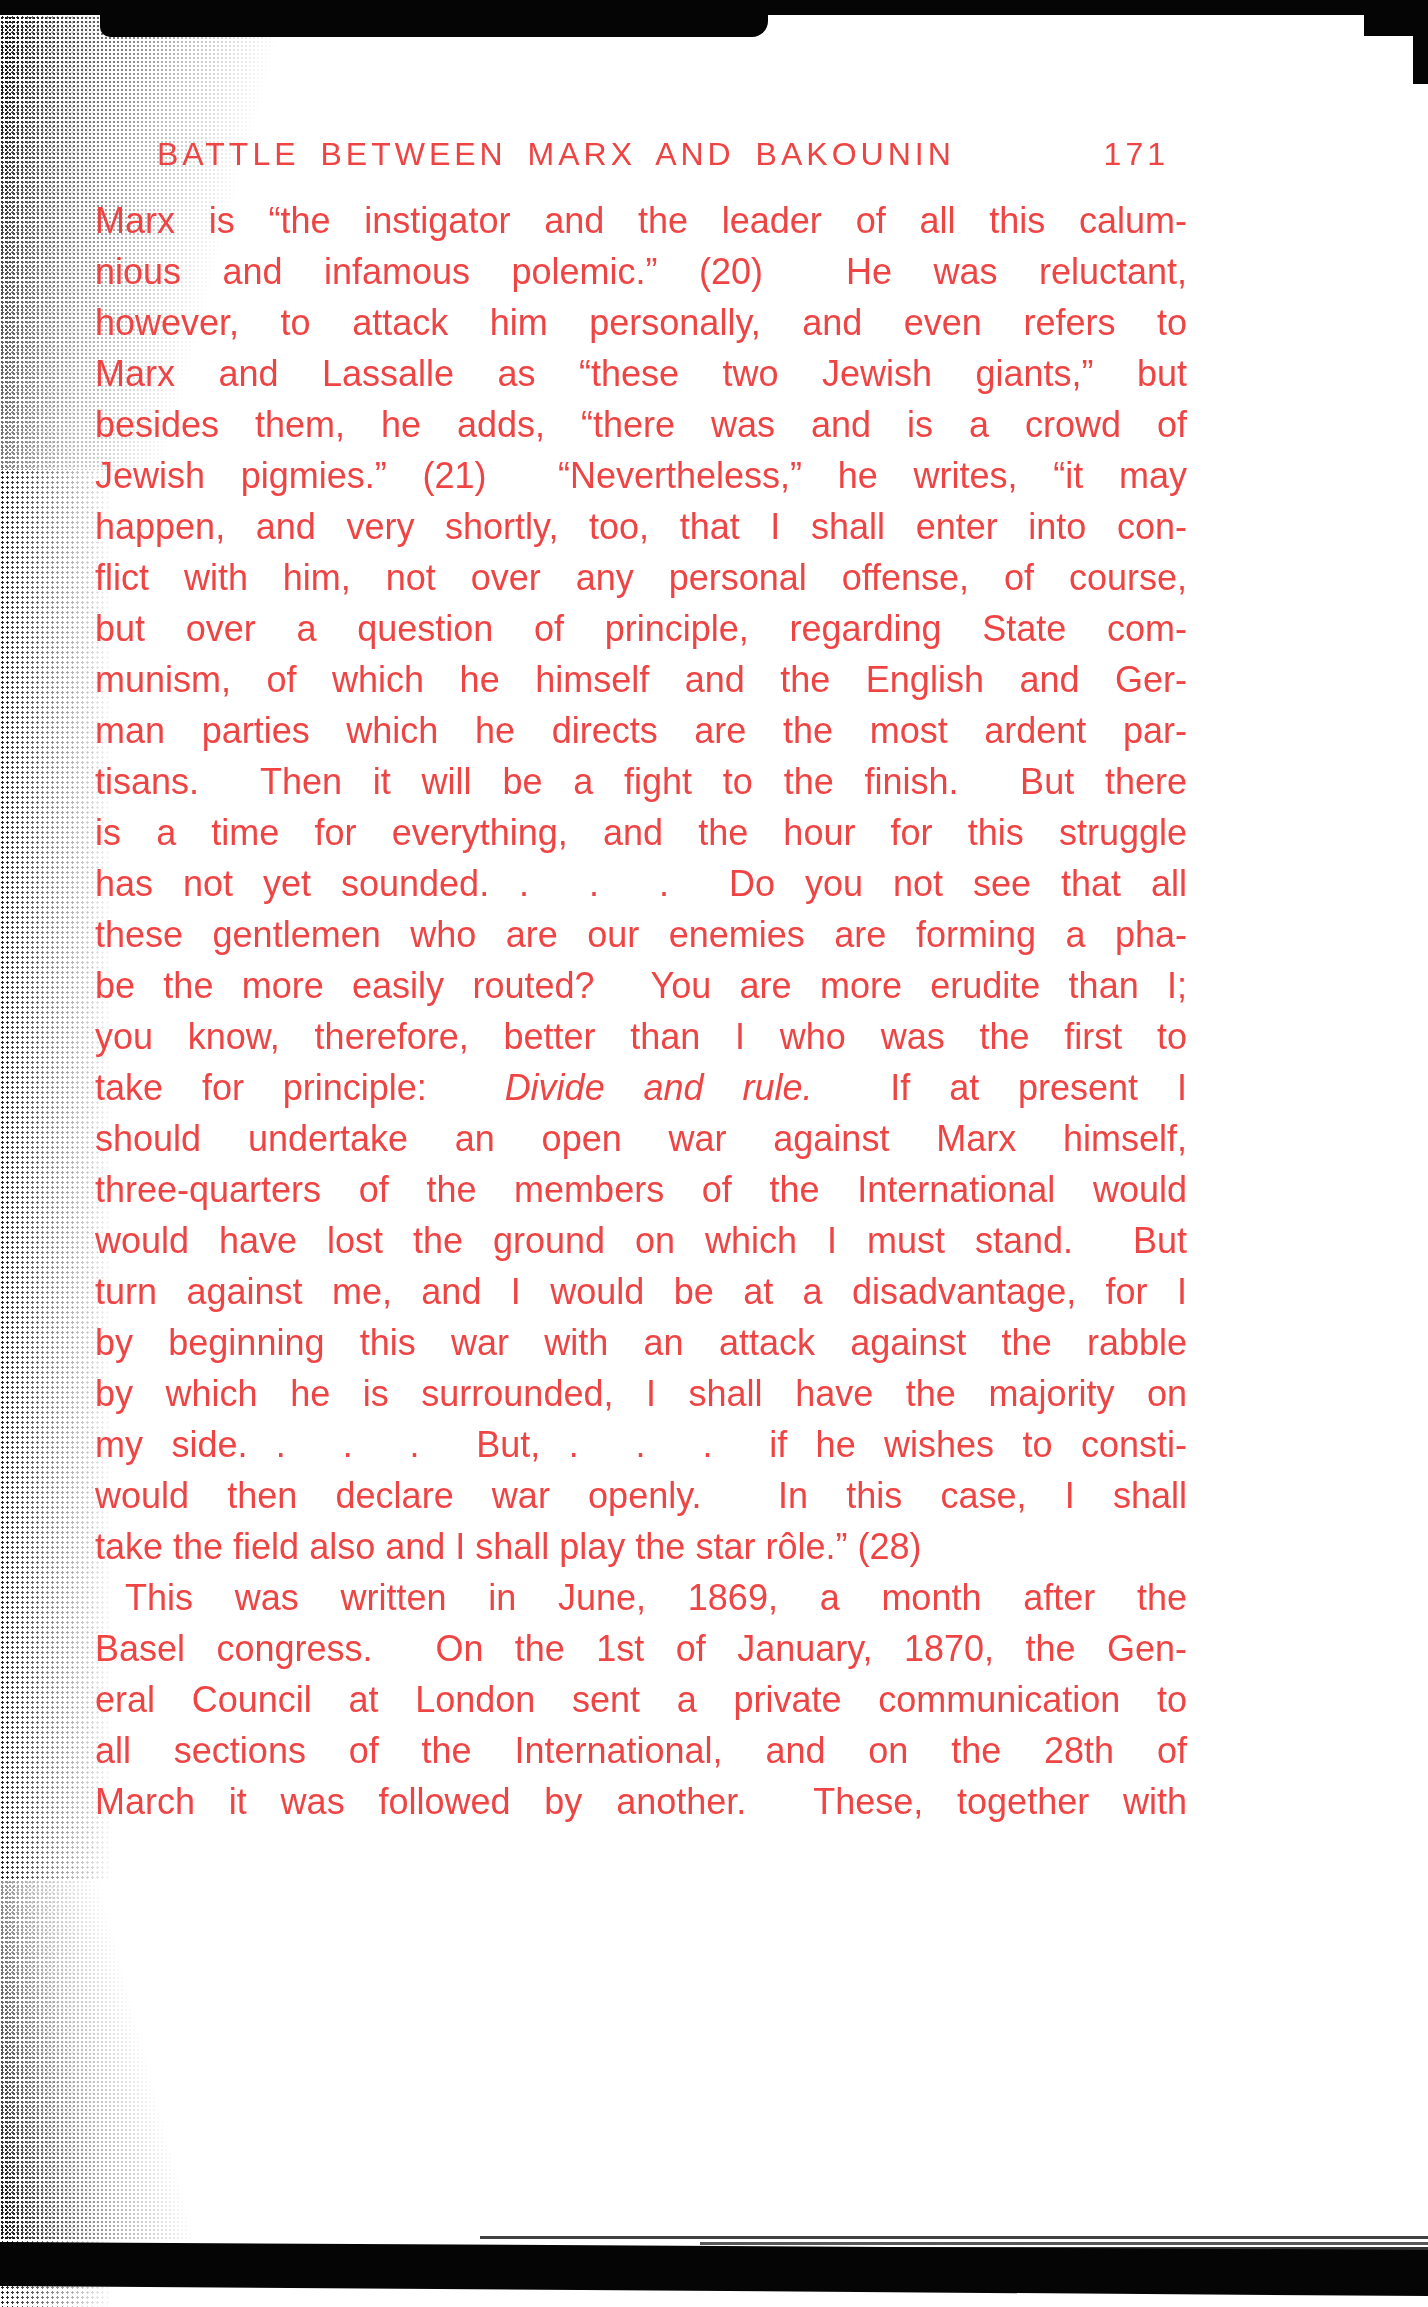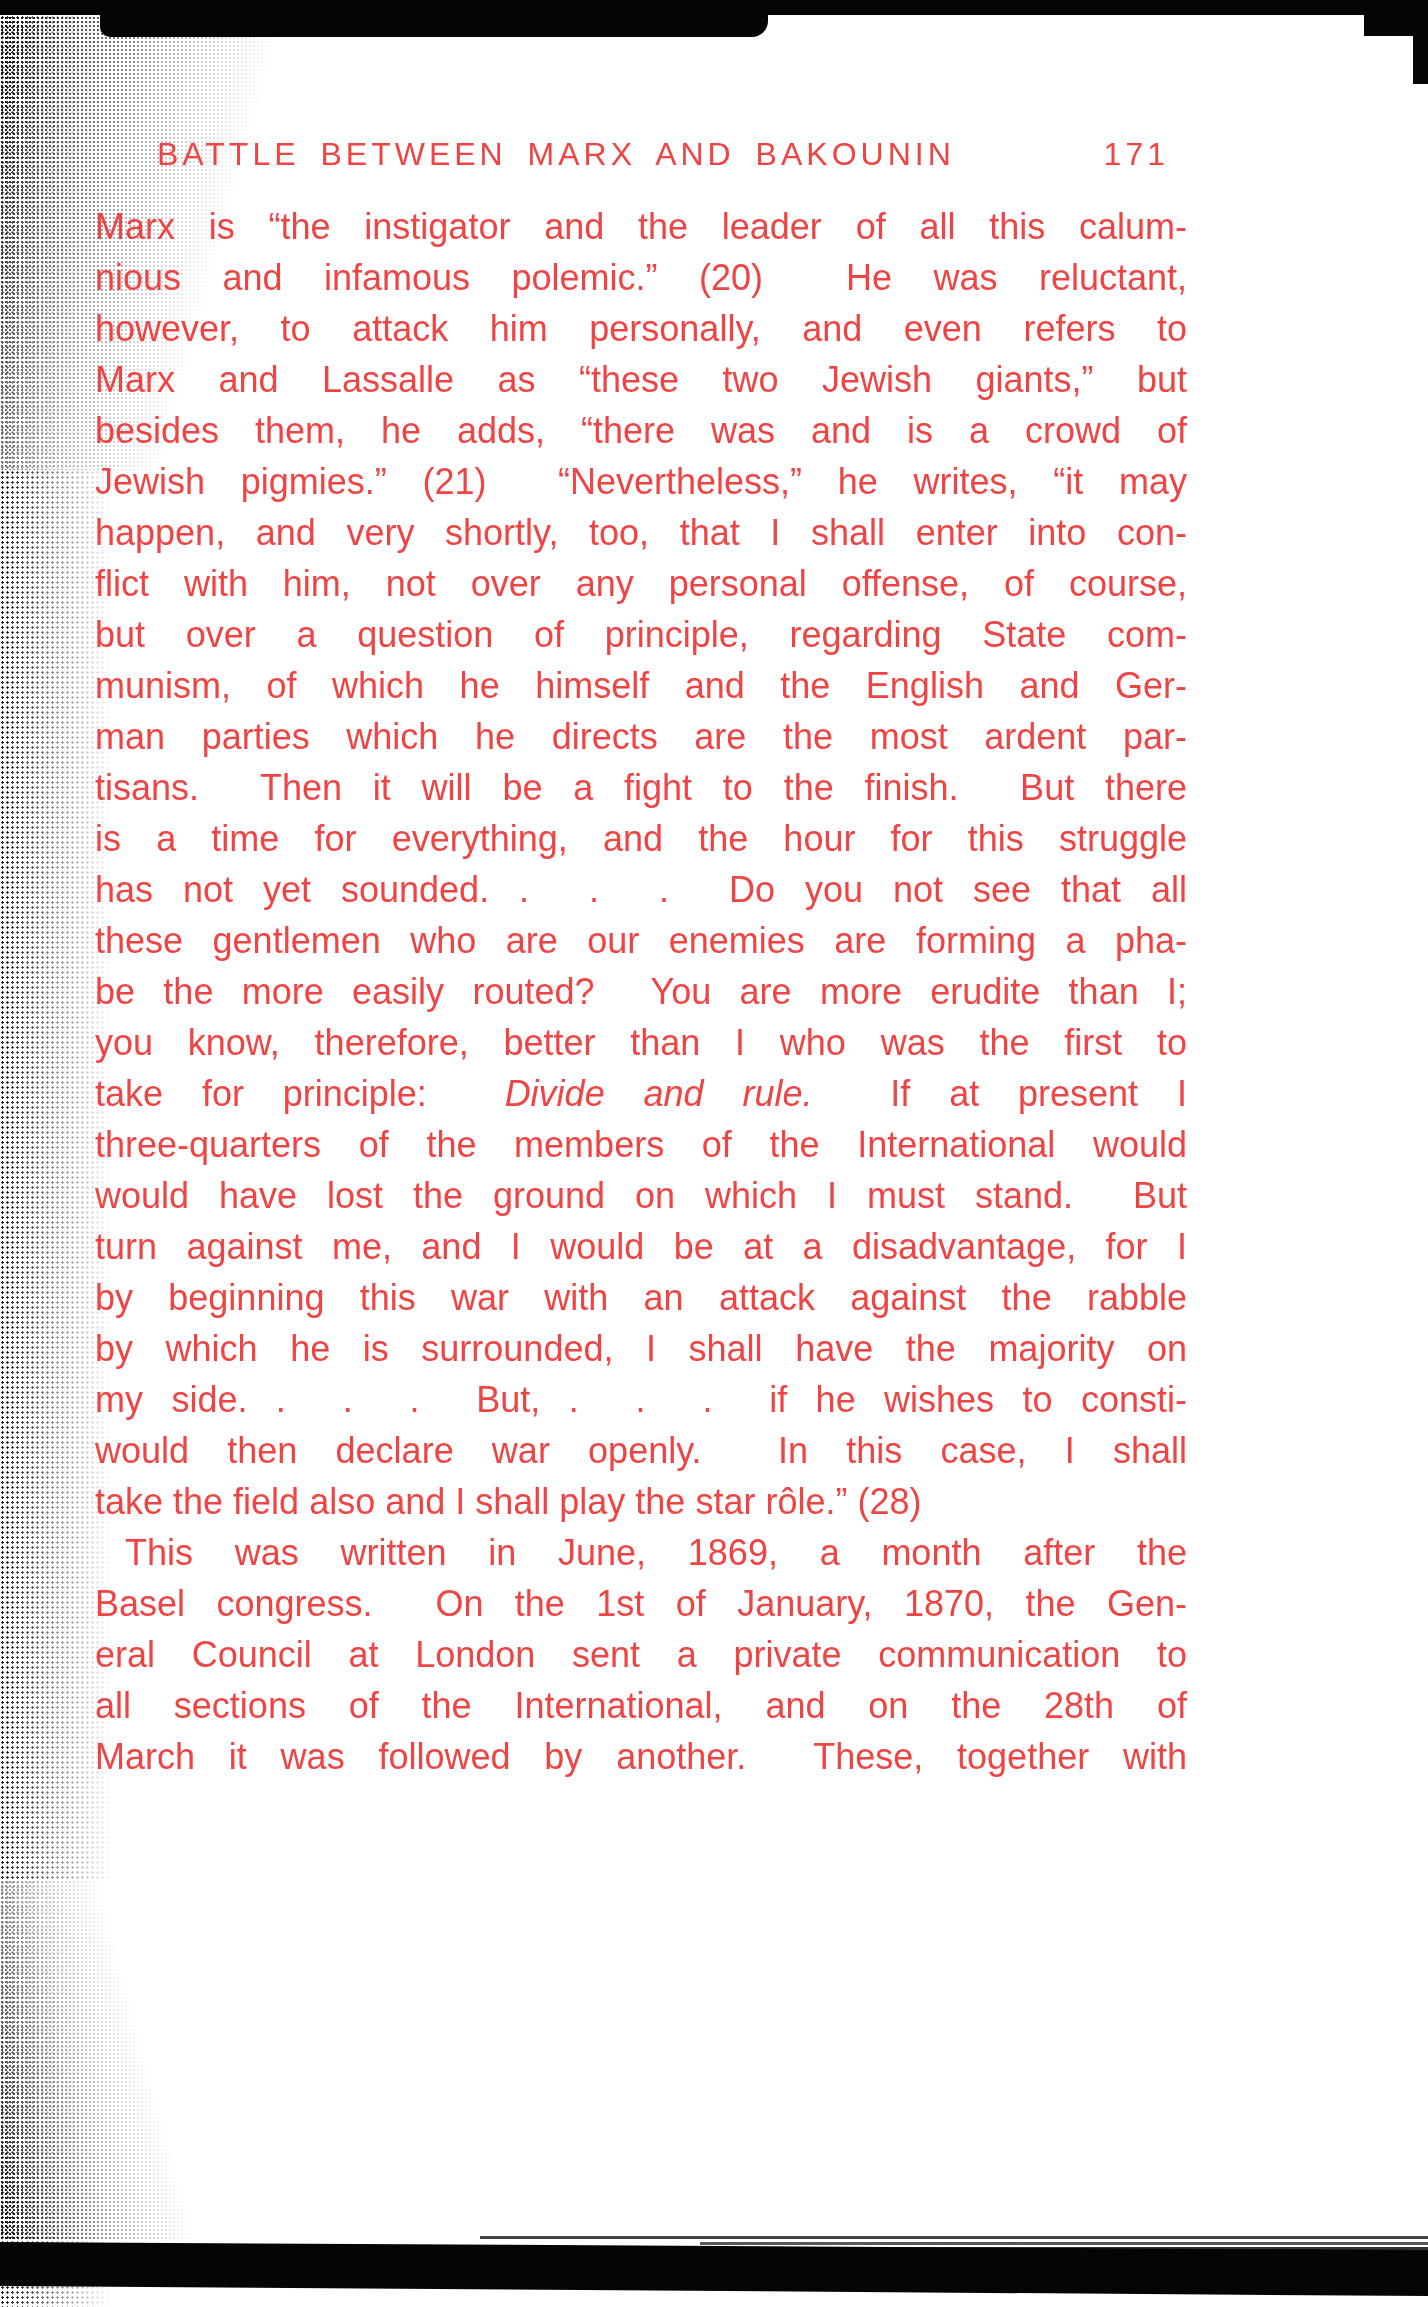--- a/index.html
+++ b/index.html
@@ -49,21 +49,21 @@
   .streak.s2{left:700px;right:0;top:2242px;opacity:.7;}
   .streak.s3{left:560px;right:0;top:2247px;opacity:.85;}
   
   .content{position:absolute;left:95px;top:136px;width:1092px;z-index:2;}
   .header-row{
     display:flex;justify-content:space-between;align-items:baseline;
     padding-left:62px;padding-right:18px;
     font-size:32px;letter-spacing:4px;word-spacing:8px;
     white-space:nowrap;
   }
-  .body-text{margin-top:28px;font-size:36px;}
+  .body-text{margin-top:22px;font-size:36px;}
   .line{
     line-height:51px;
     text-align:justify;
     text-align-last:justify;
   }
   .line.no-just{text-align-last:left;}
   .line.indent{text-indent:30px;}
   .it{font-style:italic;}
 </style>
 </head>
@@ -104,20 +104,21 @@
       <div class="line">man parties which he directs are the most ardent par-</div>
       <div class="line">tisans.&nbsp; Then it will be a fight to the finish.&nbsp; But there</div>
       <div class="line">is a time for everything, and the hour for this struggle</div>
       <div class="line">has not yet sounded. .&nbsp; .&nbsp; .&nbsp; Do you not see that all</div>
       <div class="line">these gentlemen who are our enemies are forming a pha-</div>
       <div class="line">be the more easily routed?&nbsp; You are more erudite than I;</div>
       <div class="line">you know, therefore, better than I who was the first to</div>
 
       <div class="line"><span>take for principle:&nbsp; </span><span class="it">Divide and rule.</span><span>&nbsp; If at present I</span></div>
 
+      <div class="line">should undertake an open war against Marx himself,</div>
       <div class="line">three-quarters of the members of the International would</div>
       <div class="line">would have lost the ground on which I must stand.&nbsp; But</div>
       <div class="line">turn against me, and I would be at a disadvantage, for I</div>
       <div class="line">by beginning this war with an attack against the rabble</div>
       <div class="line">by which he is surrounded, I shall have the majority on</div>
       <div class="line">my side. .&nbsp; .&nbsp; .&nbsp; But, .&nbsp; .&nbsp; .&nbsp; if he wishes to consti-</div>
       <div class="line">would then declare war openly.&nbsp; In this case, I shall</div>
       <div class="line no-just">take the field also and I shall play the star rôle.” (28)</div>
 
       <div class="line indent">This was written in June, 1869, a month after the</div>

